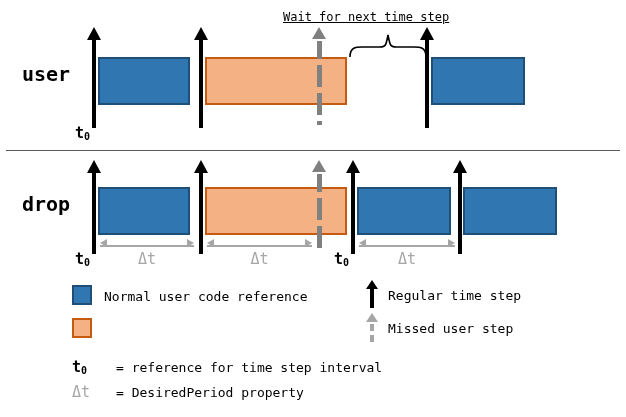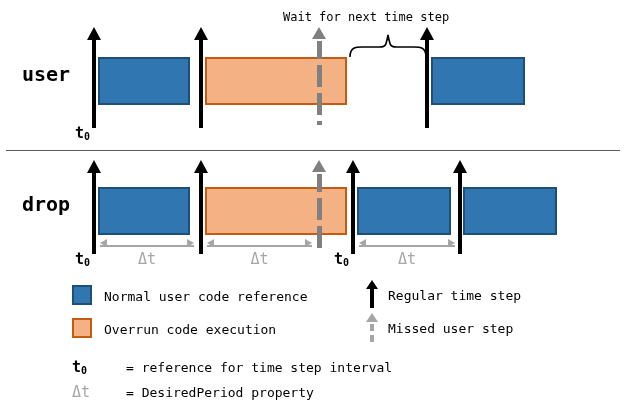--- a/index.html
+++ b/index.html
@@ -86,20 +86,21 @@
     background: #5a5a5a;
     height: 1px;
   }
 
   
   .anno {
     font-family: "DejaVu Sans Mono", "Liberation Mono", monospace;
     font-size: 12px;
     color: #000000;
     white-space: nowrap;
+    text-decoration: underline;
   }
 
   
   .brace svg { display: block; }
 
   
   .t0 {
     font-family: "DejaVu Sans Mono", "Liberation Mono", monospace;
     font-weight: bold;
     font-size: 15px;
@@ -187,21 +188,20 @@
     color: #000000;
     white-space: nowrap;
   }
   .key-sym.gray { color: #a6a6a6; font-weight: normal; }
   .key-sym sub { font-size: 10px; vertical-align: baseline; position: relative; top: 2px; }
   .key-def {
     font-family: "DejaVu Sans Mono", "Liberation Mono", monospace;
     font-size: 13px;
     color: #000000;
     white-space: nowrap;
-    margin-left: 10px;
   }
 </style>
 </head>
 <body>
 
 <div id="diagram">
 
   <div class="abs row-label" style="left:22px; top:62px;">user</div>
 
   <div class="abs anno" style="left:283px; top:10px;">Wait for next time step</div>
@@ -308,21 +308,20 @@
     <div class="head"></div>
     <div class="shaft" style="top:11px; height:83px;"></div>
   </div>
 
   <div class="abs block normal" style="left:463px; top:187px; width:94px; height:48px;"></div>
 
   <div class="abs sw normal" style="left:72px; top:285px;"></div>
   <div class="abs legend-text" style="left:104px; top:289px;">Normal user code reference</div>
 
   <div class="abs sw overrun" style="left:72px; top:318px;"></div>
-  <div class="abs legend-text" style="left:104px; top:322px;">Overrun code execution</div>
 
   <div class="abs legend-mini-arrow" style="left:370px; top:280px; height:28px;">
     <div class="head"></div>
     <div class="shaft" style="top:8px; height:20px;"></div>
   </div>
   <div class="abs legend-text" style="left:388px; top:288px;">Regular time step</div>
 
   <div class="abs legend-mini-missed" style="left:370px; top:313px; height:29px;">
     <div class="head"></div>
     <div class="dash" style="top:11px; height:7px;"></div>

